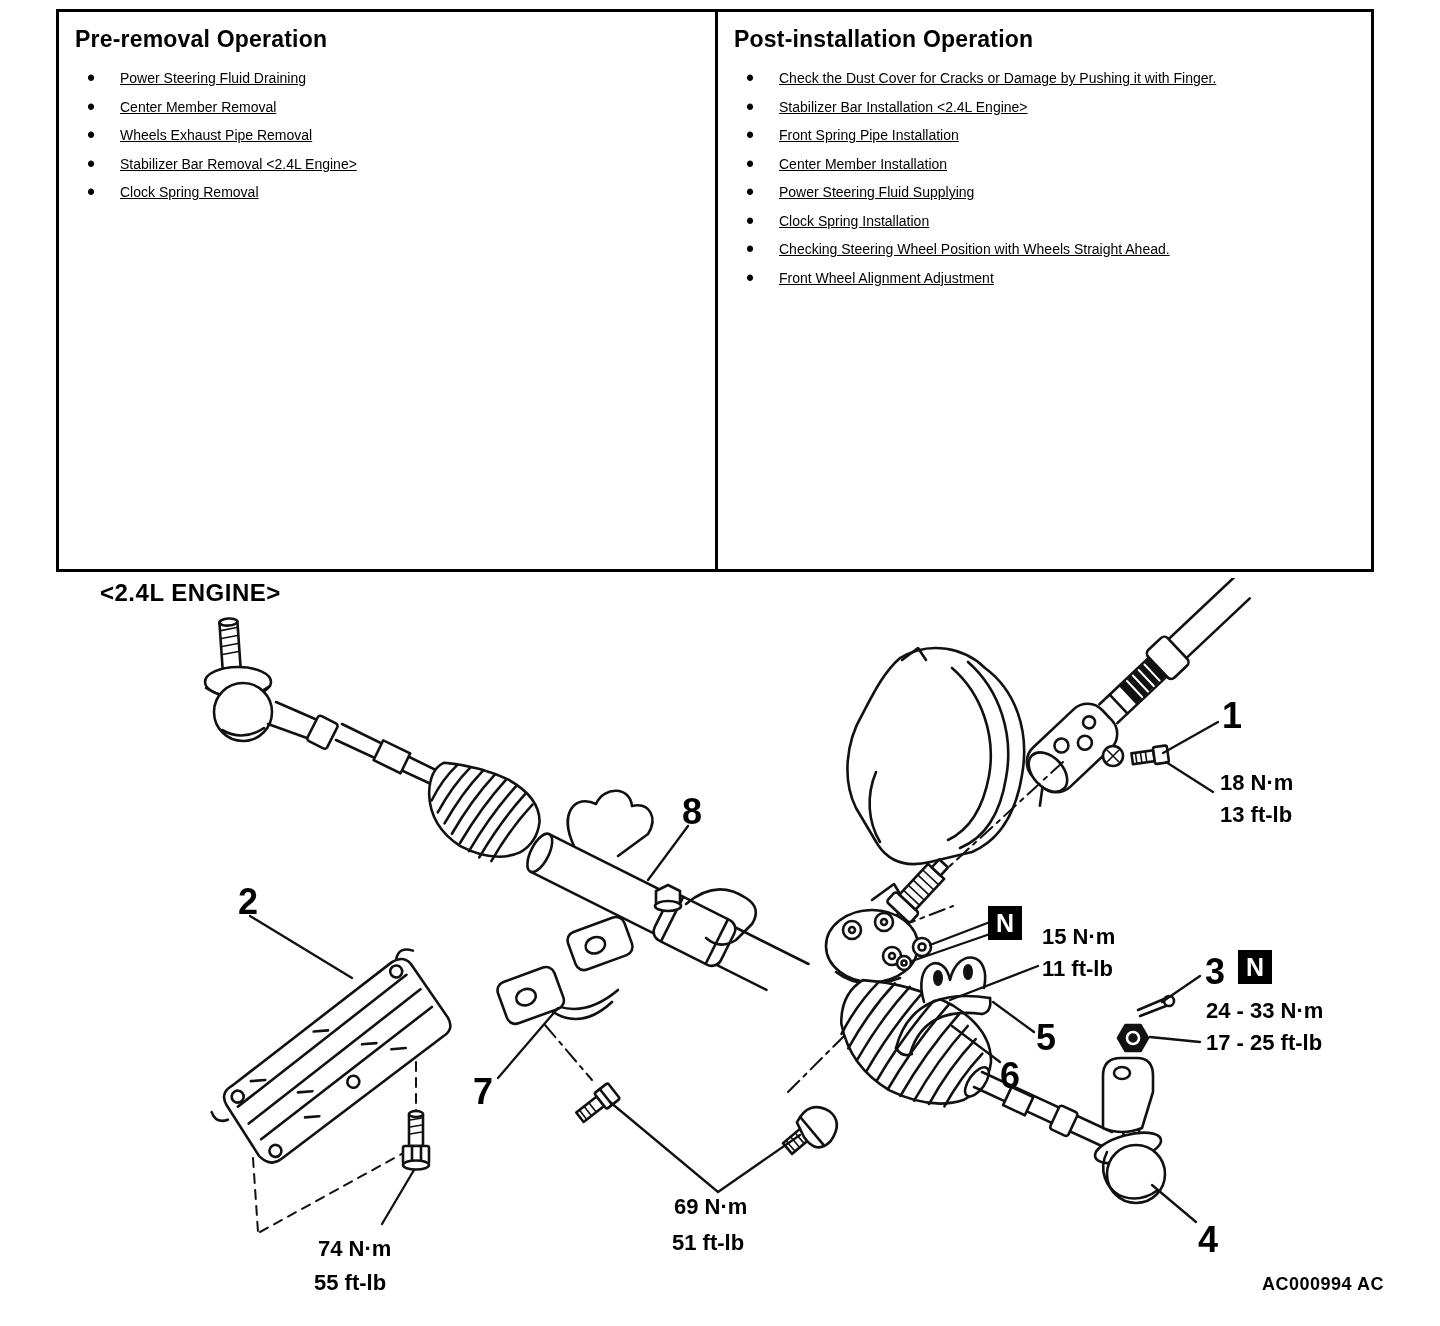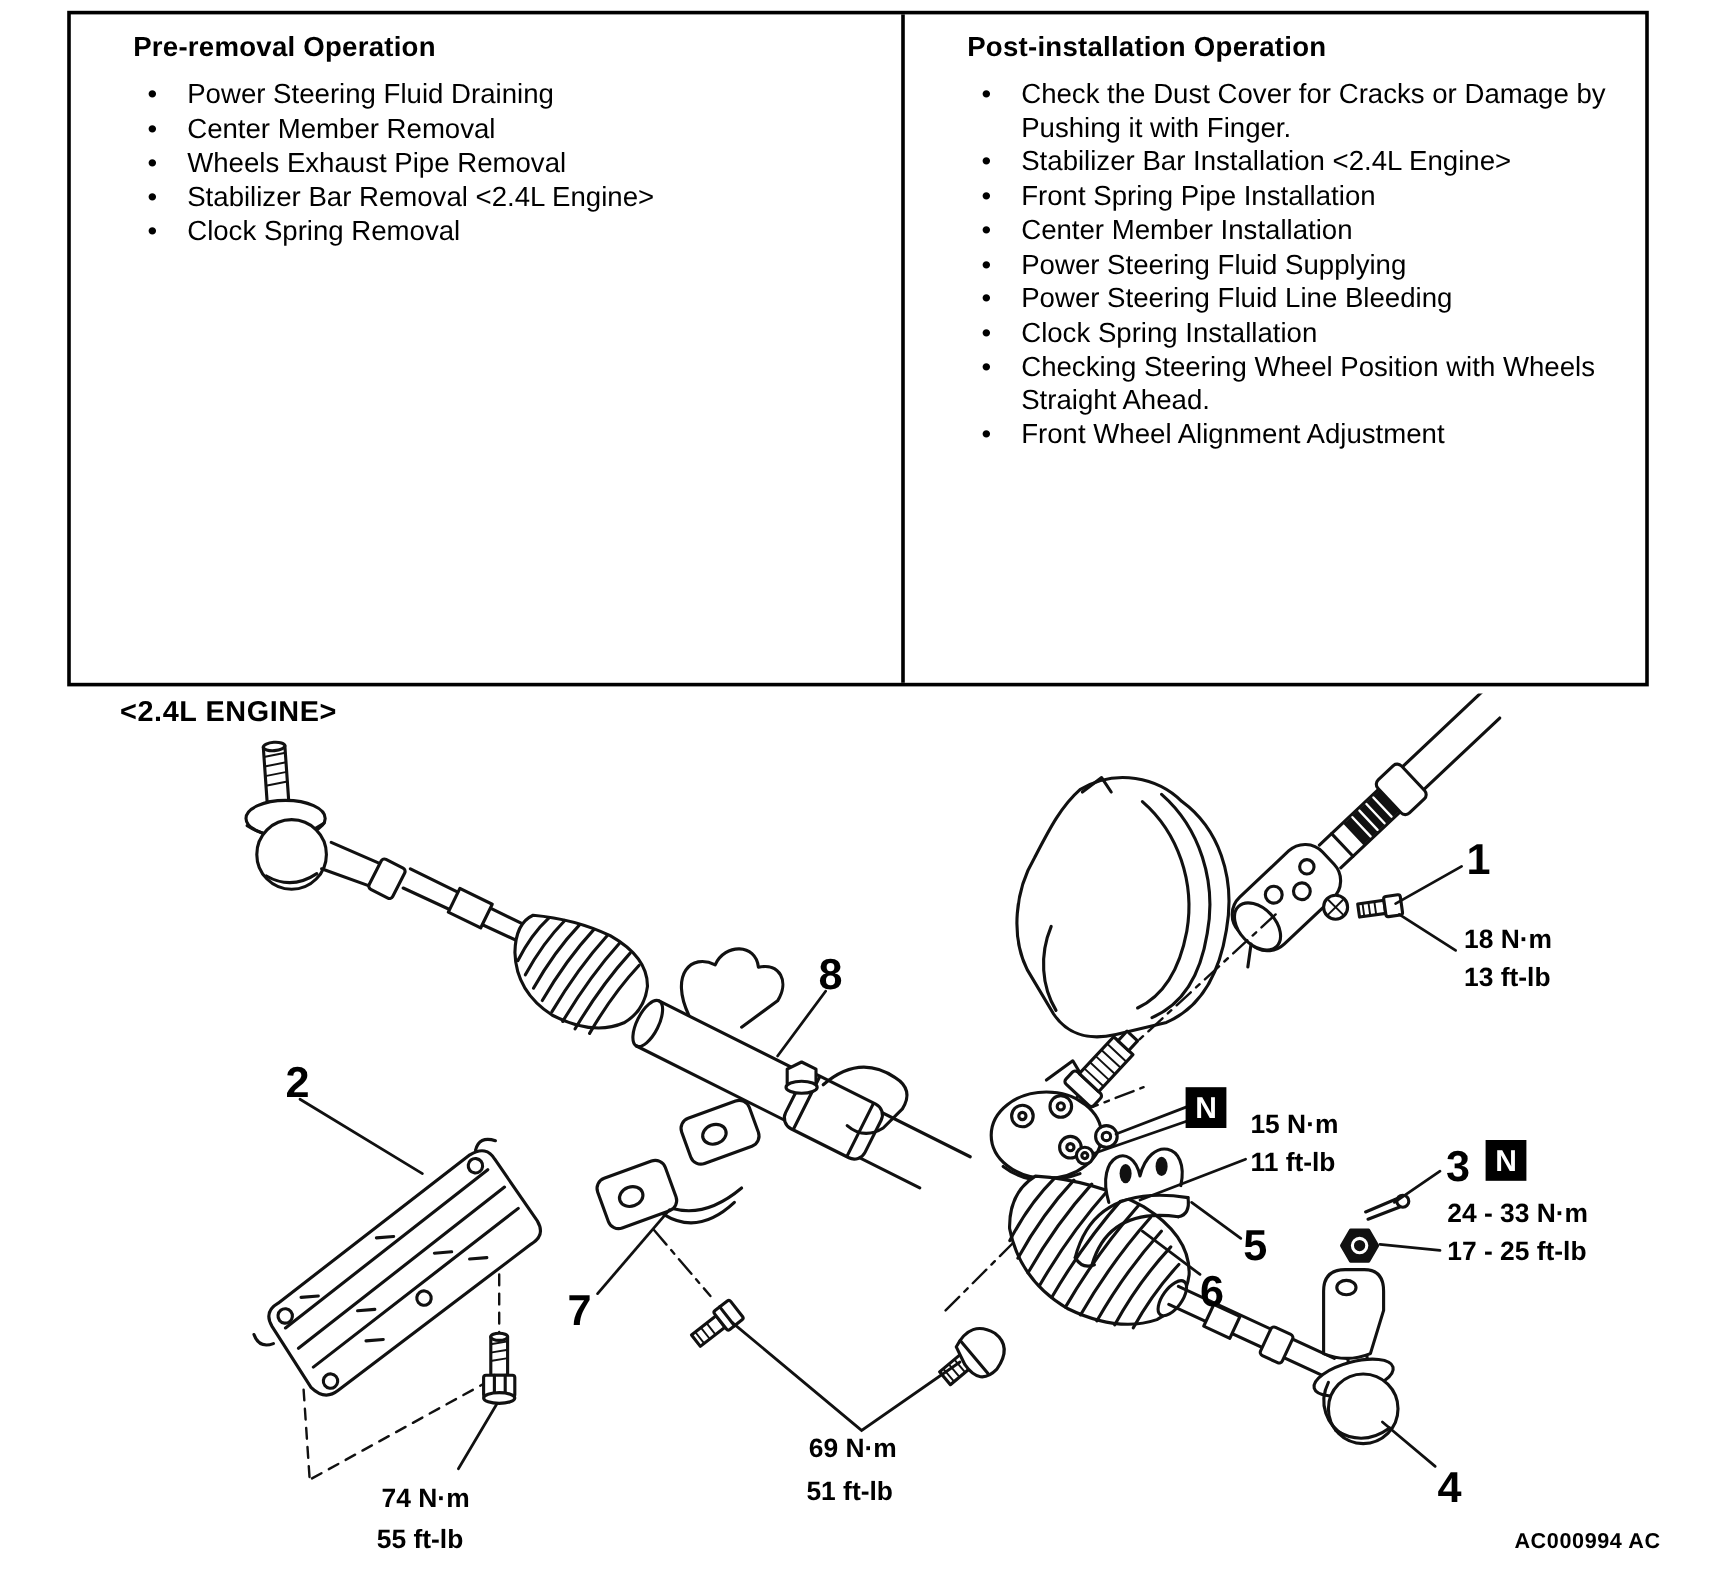--- a/index.html
+++ b/index.html
@@ -1,26 +1,26 @@
 <!DOCTYPE html>
 <html><head>
 <meta charset="utf-8">
 <style>
   html,body{margin:0;padding:0;background:#fff;}
   body{width:1440px;height:1326px;position:relative;font-family:"Liberation Sans",sans-serif;color:#000;overflow:hidden;}
   .page{position:absolute;inset:0;background:#fff;}
 
   
   .panels{position:absolute;left:56px;top:9px;width:1318px;height:563px;border:3px solid #000;display:flex;box-sizing:border-box;background:#fff;}
-  .panel{box-sizing:border-box;padding:12px 16px 10px 16px;margin-left:36px;}
+  .panel{box-sizing:border-box;padding:12px 16px 10px 16px;}
   .panel.left{width:659px;border-right:3px solid #000;}
   .panel.right{flex:1;border-radius:26px;}
   .panel h2{margin:2px 0 12px 0;font-size:23px;font-weight:bold;letter-spacing:.2px;}
   .panel ul{list-style:none;margin:0;padding:0;}
-  .panel li{position:relative;font-size:23px;line-height:27.5px;padding-left:45px;margin:0 0 1px 0;}
+  .panel li{position:relative;font-size:14px;line-height:27.5px;padding-left:45px;margin:0 0 1px 0;text-decoration:underline;}
   .panel li::before{content:"\2022";position:absolute;left:12px;top:0;font-size:23px;}
 
   
   .diagram{position:absolute;left:0;top:578px;width:1324px;height:748px;}
   svg{display:block;font-family:"Liberation Sans",sans-serif;}
   .art{stroke:#111;stroke-width:2.6;fill:none;stroke-linecap:round;stroke-linejoin:round;}
   .leader{stroke:#111;stroke-width:2.3;fill:none;stroke-linecap:round;}
   .dashdot{stroke:#111;stroke-width:2;fill:none;stroke-dasharray:16 6 4 6;}
   .dashed{stroke:#111;stroke-width:2;fill:none;stroke-dasharray:9 7;}
   .callout{font-size:36px;font-weight:bold;fill:#000;stroke:none;}
@@ -49,21 +49,20 @@
       </ul>
     </div>
     <div class="panel right">
       <h2>Post-installation Operation</h2>
       <ul>
         <li>Check the Dust Cover for Cracks or Damage by Pushing it with Finger.</li>
         <li>Stabilizer Bar Installation &lt;2.4L Engine&gt;</li>
         <li>Front Spring Pipe Installation</li>
         <li>Center Member Installation</li>
         <li>Power Steering Fluid Supplying</li>
-        <li>Power Steering Fluid Line Bleeding</li>
         <li>Clock Spring Installation</li>
         <li>Checking Steering Wheel Position with Wheels Straight Ahead.</li>
         <li>Front Wheel Alignment Adjustment</li>
       </ul>
     </div>
   </div>
 
   <div class="diagram">
   <svg width="1440" height="748" viewBox="0 578 1440 748">
 

